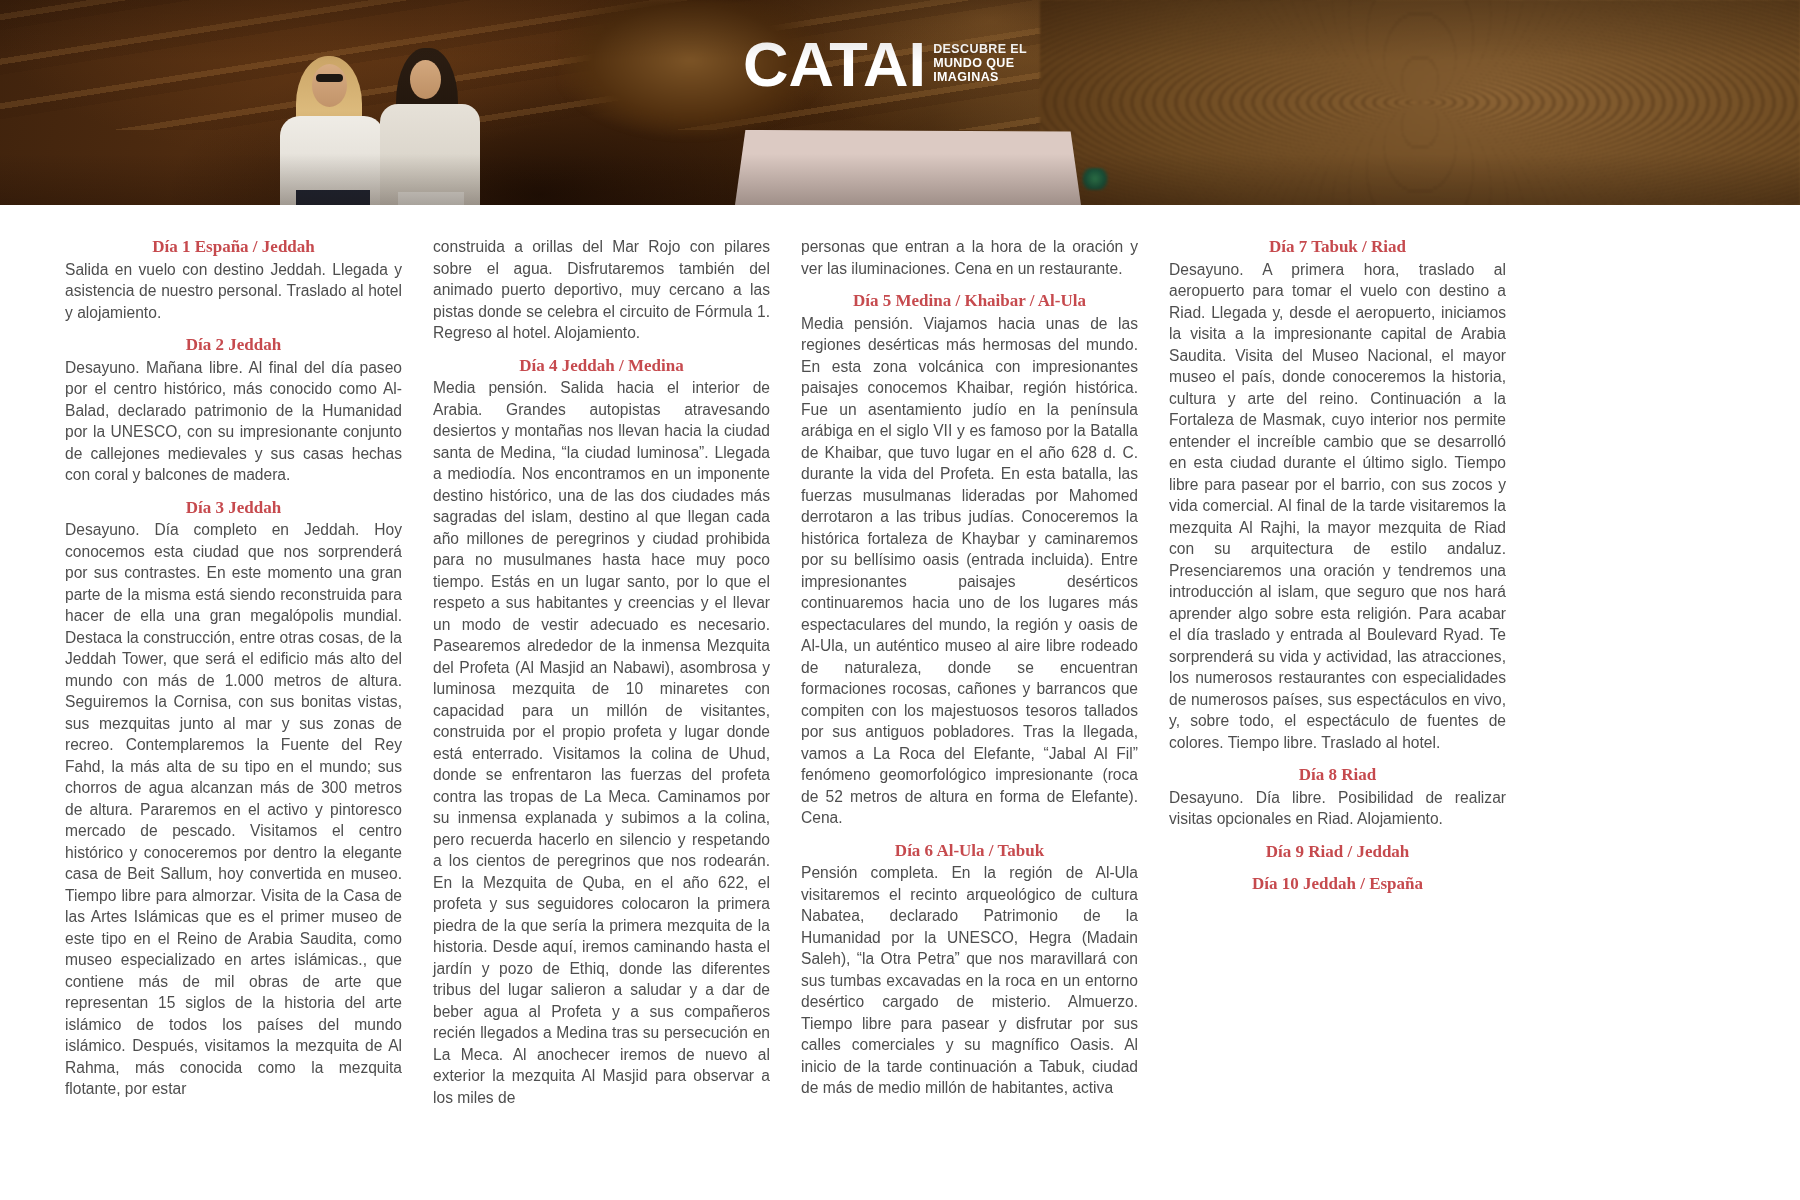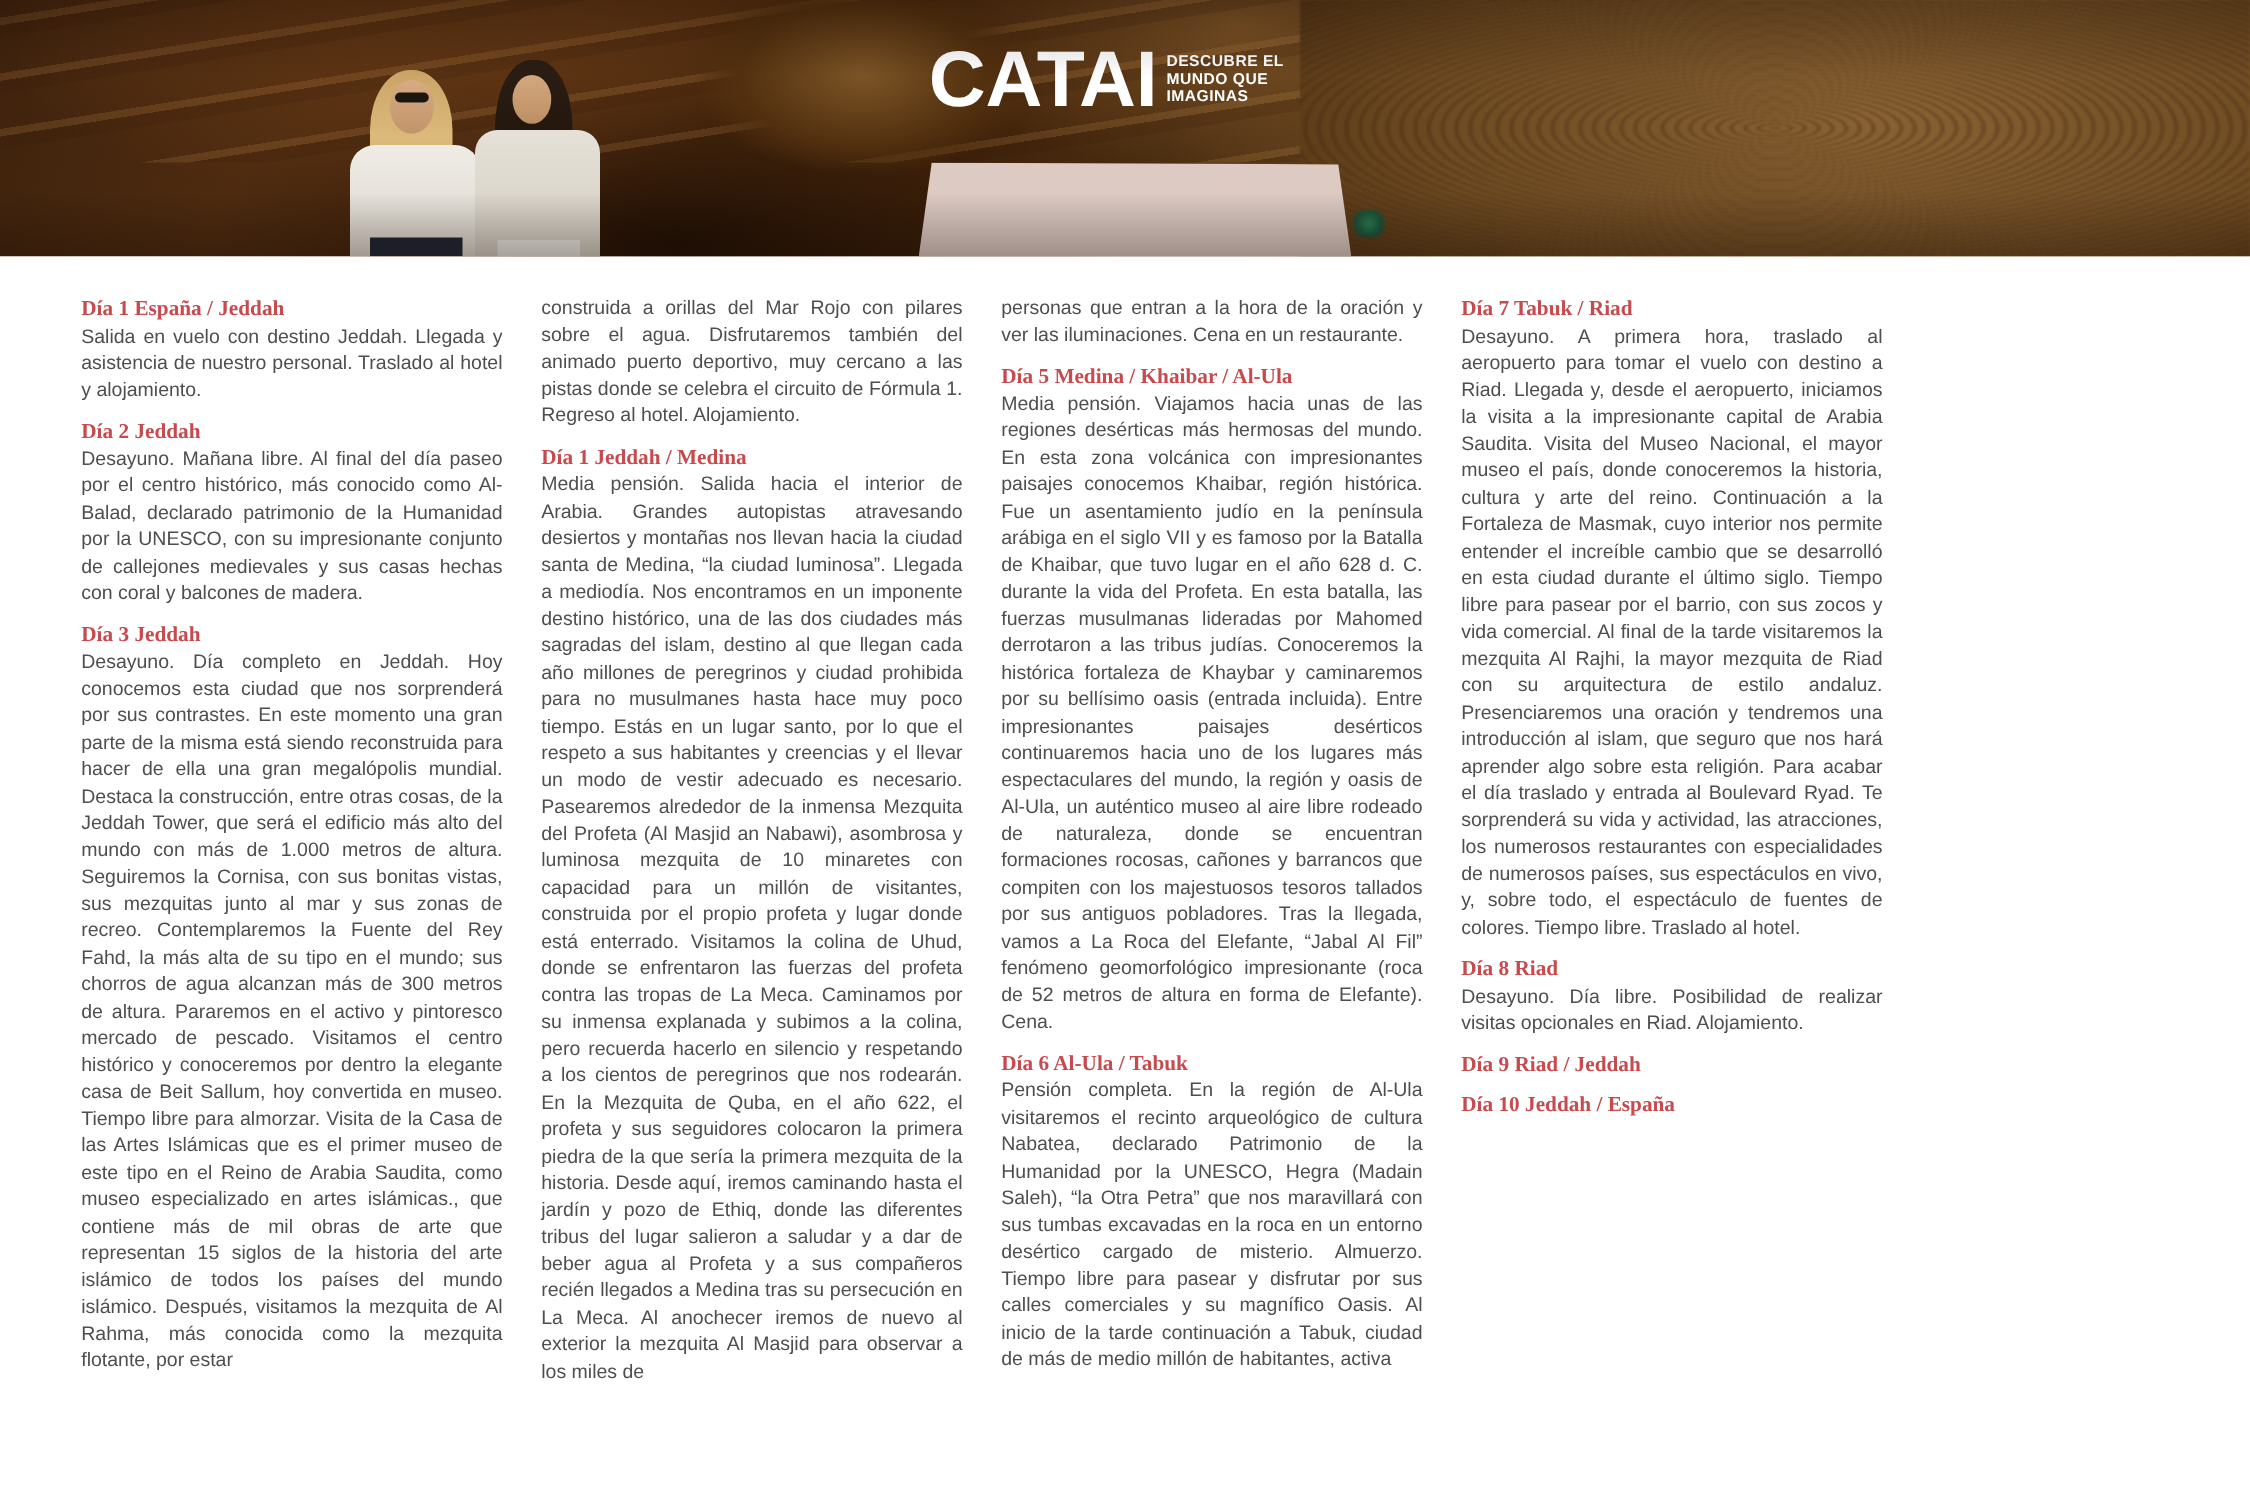--- a/index.html
+++ b/index.html
@@ -97,20 +97,21 @@
   .columns {
     position: absolute; left: 65px; top: 236px; width: 1442px;
     display: flex; gap: 31px;
   }
   .col { width: 337px; flex: 0 0 337px; }
   .day {
     margin: 11px 0 1px 0;
     font-family: "Liberation Serif", serif;
     font-weight: 700; font-size: 17px; line-height: 21.5px;
     color: #c64a4e;
+    text-align: center;
   }
   .col .day:first-child { margin-top: 0; }
   .body-text {
     margin: 0;
     font-size: 15.6px; line-height: 21.5px; color: #4e4e4e;
     text-align: justify; hyphens: auto; -webkit-hyphens: auto;
   }
 </style>
 </head>
 <body>
@@ -154,21 +155,21 @@
       <h3 class="day">Día 1 España / Jeddah</h3>
       <p class="body-text">Salida en vuelo con destino Jeddah. Llegada y asistencia de nuestro personal. Traslado al hotel y alojamiento.</p>
       <h3 class="day">Día 2 Jeddah</h3>
       <p class="body-text">Desayuno. Mañana libre. Al final del día paseo por el centro histórico, más conocido como Al-Balad, declarado patrimonio de la Humanidad por la UNESCO, con su impresionante conjunto de callejones medievales y sus casas hechas con coral y balcones de madera.</p>
       <h3 class="day">Día 3 Jeddah</h3>
       <p class="body-text">Desayuno. Día completo en Jeddah. Hoy conocemos esta ciudad que nos sorprenderá por sus contrastes. En este momento una gran parte de la misma está siendo reconstruida para hacer de ella una gran megalópolis mundial. Destaca la construcción, entre otras cosas, de la Jeddah Tower, que será el edificio más alto del mundo con más de 1.000 metros de altura. Seguiremos la Cornisa, con sus bonitas vistas, sus mezquitas junto al mar y sus zonas de recreo. Contemplaremos la Fuente del Rey Fahd, la más alta de su tipo en el mundo; sus chorros de agua alcanzan más de 300 metros de altura. Pararemos en el activo y pintoresco mercado de pescado. Visitamos el centro histórico y conoceremos por dentro la elegante casa de Beit Sallum, hoy convertida en museo. Tiempo libre para almorzar. Visita de la Casa de las Artes Islámicas que es el primer museo de este tipo en el Reino de Arabia Saudita, como museo especializado en artes islámicas., que contiene más de mil obras de arte que representan 15 siglos de la historia del arte islámico de todos los países del mundo islámico. Después, visitamos la mezquita de Al Rahma, más conocida como la mezquita flotante, por estar</p>
     </section>
 
     <section class="col">
       <p class="body-text">construida a orillas del Mar Rojo con pilares sobre el agua. Disfrutaremos también del animado puerto deportivo, muy cercano a las pistas donde se celebra el circuito de Fórmula 1. Regreso al hotel. Alojamiento.</p>
-      <h3 class="day">Día 1 Jeddah / Medina</h3>
+      <h3 class="day">Día 4 Jeddah / Medina</h3>
       <p class="body-text">Media pensión. Salida hacia el interior de Arabia. Grandes autopistas atravesando desiertos y montañas nos llevan hacia la ciudad santa de Medina, “la ciudad luminosa”. Llegada a mediodía. Nos encontramos en un imponente destino histórico, una de las dos ciudades más sagradas del islam, destino al que llegan cada año millones de peregrinos y ciudad prohibida para no musulmanes hasta hace muy poco tiempo. Estás en un lugar santo, por lo que el respeto a sus habitantes y creencias y el llevar un modo de vestir adecuado es necesario. Pasearemos alrededor de la inmensa Mezquita del Profeta (Al Masjid an Nabawi), asombrosa y luminosa mezquita de 10 minaretes con capacidad para un millón de visitantes, construida por el propio profeta y lugar donde está enterrado. Visitamos la colina de Uhud, donde se enfrentaron las fuerzas del profeta contra las tropas de La Meca. Caminamos por su inmensa explanada y subimos a la colina, pero recuerda hacerlo en silencio y respetando a los cientos de peregrinos que nos rodearán. En la Mezquita de Quba, en el año 622, el profeta y sus seguidores colocaron la primera piedra de la que sería la primera mezquita de la historia. Desde aquí, iremos caminando hasta el jardín y pozo de Ethiq, donde las diferentes tribus del lugar salieron a saludar y a dar de beber agua al Profeta y a sus compañeros recién llegados a Medina tras su persecución en La Meca. Al anochecer iremos de nuevo al exterior la mezquita Al Masjid para observar a los miles de</p>
     </section>
 
     <section class="col">
       <p class="body-text">personas que entran a la hora de la oración y ver las iluminaciones. Cena en un restaurante.</p>
       <h3 class="day">Día 5 Medina / Khaibar / Al-Ula</h3>
       <p class="body-text">Media pensión. Viajamos hacia unas de las regiones desérticas más hermosas del mundo. En esta zona volcánica con impresionantes paisajes conocemos Khaibar, región histórica. Fue un asentamiento judío en la península arábiga en el siglo VII y es famoso por la Batalla de Khaibar, que tuvo lugar en el año 628 d. C. durante la vida del Profeta. En esta batalla, las fuerzas musulmanas lideradas por Mahomed derrotaron a las tribus judías. Conoceremos la histórica fortaleza de Khaybar y caminaremos por su bellísimo oasis (entrada incluida). Entre impresionantes paisajes desérticos continuaremos hacia uno de los lugares más espectaculares del mundo, la región y oasis de Al-Ula, un auténtico museo al aire libre rodeado de naturaleza, donde se encuentran formaciones rocosas, cañones y barrancos que compiten con los majestuosos tesoros tallados por sus antiguos pobladores. Tras la llegada, vamos a La Roca del Elefante, “Jabal Al Fil” fenómeno geomorfológico impresionante (roca de 52 metros de altura en forma de Elefante). Cena.</p>
       <h3 class="day">Día 6 Al-Ula / Tabuk</h3>
       <p class="body-text">Pensión completa. En la región de Al-Ula visitaremos el recinto arqueológico de cultura Nabatea, declarado Patrimonio de la Humanidad por la UNESCO, Hegra (Madain Saleh), “la Otra Petra” que nos maravillará con sus tumbas excavadas en la roca en un entorno desértico cargado de misterio. Almuerzo. Tiempo libre para pasear y disfrutar por sus calles comerciales y su magnífico Oasis. Al inicio de la tarde continuación a Tabuk, ciudad de más de medio millón de habitantes, activa</p>
     </section>

